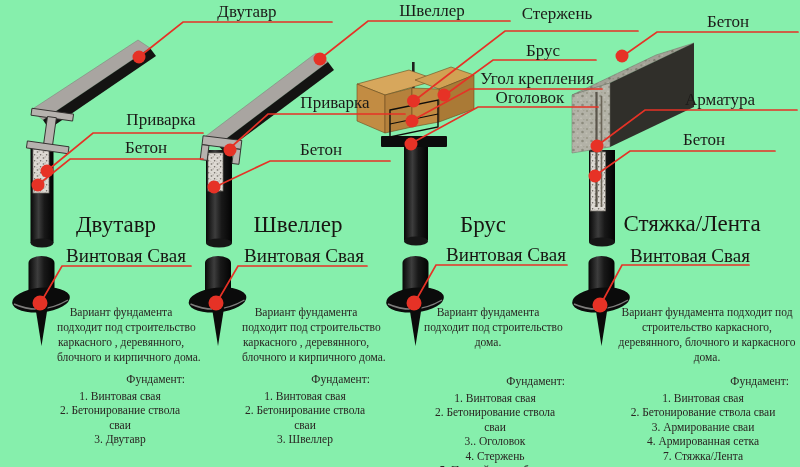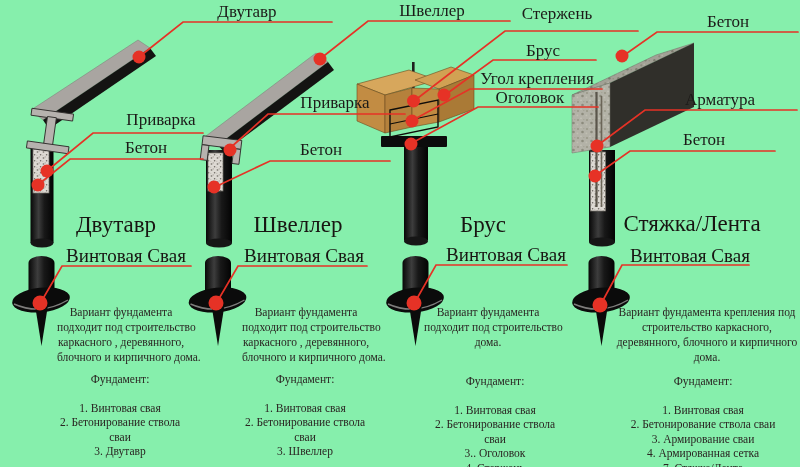--- a/index.html
+++ b/index.html
@@ -37,21 +37,21 @@
     position:absolute;
     font-size:11.5px;line-height:15px;
     text-align:center;color:#2a2522;
   }
   .desc div{white-space:nowrap;margin-left:12px;}
   .foundation{
     position:absolute;
     font-size:11.5px;line-height:14.5px;
     color:#2a2522;
   }
-  .foundation .fh{text-align:center;margin-bottom:14px;}
+  .foundation .fh{text-align:right;margin-bottom:2px;}
   .foundation .fi{white-space:nowrap;text-align:center;}
 </style>
 </head>
 <body>
 
 <div id="stage">
 
   <svg id="art" width="800" height="467" viewBox="0 0 800 467">
     <defs>
       <linearGradient id="pipeGrad" x1="0" y1="0" x2="1" y2="0">
@@ -273,23 +273,23 @@
         <div class="fi">сваи</div>
         <div class="fi">3.. Оголовок</div>
         <div class="fi">4. Стержень</div>
         <div class="fi">5. Первый венец бруса</div>
       </div>
   </div>
 
   <div class="title" style="left:692px;top:212px">Стяжка/Лента</div>
   <div class="pile-label" style="left:690px;top:246px">Винтовая Свая</div>
   <div class="desc" style="left:603px;top:305px;width:196px">
-      <div>Вариант фундамента крепления под</div>
+      <div>Вариант фундамента подходит под</div>
       <div>строительство каркасного,</div>
-      <div>деревянного, блочного и кирпичного</div>
+      <div>деревянного, блочного и каркасного</div>
       <div>дома.</div>
     </div>
   <div class="foundation" style="left:617px;top:374px;width:172px">
     <div class="fh">Фундамент:</div>
     <div>
         <div class="fi">1. Винтовая свая</div>
         <div class="fi">2. Бетонирование ствола сваи</div>
         <div class="fi">3. Армирование сваи</div>
         <div class="fi">4. Армированная сетка</div>
         <div class="fi">7. Стяжка/Лента</div>

